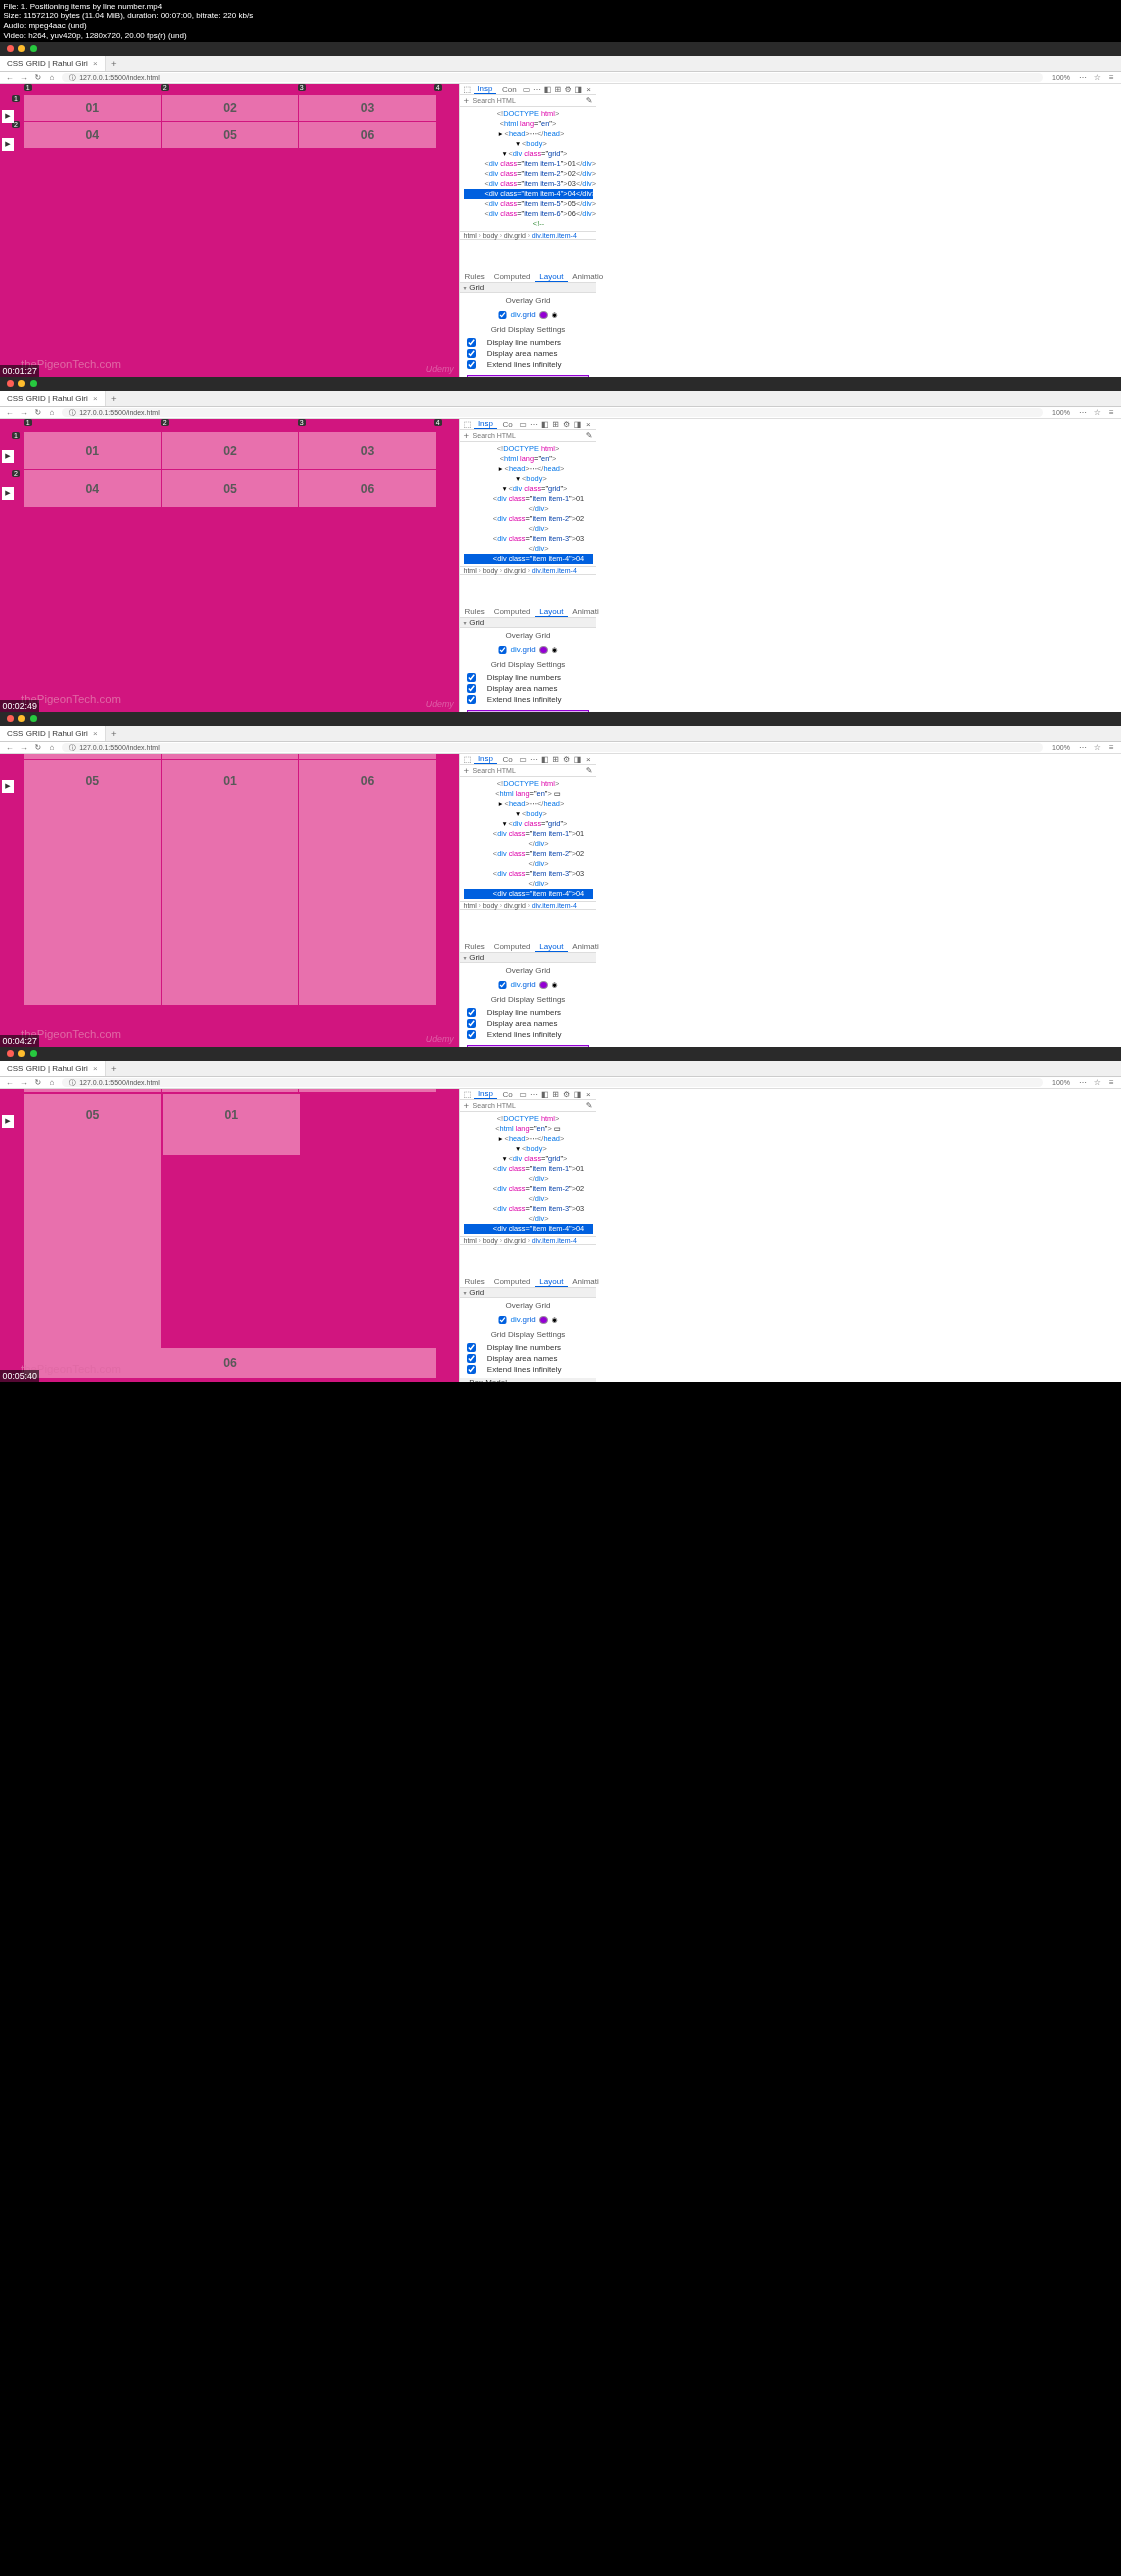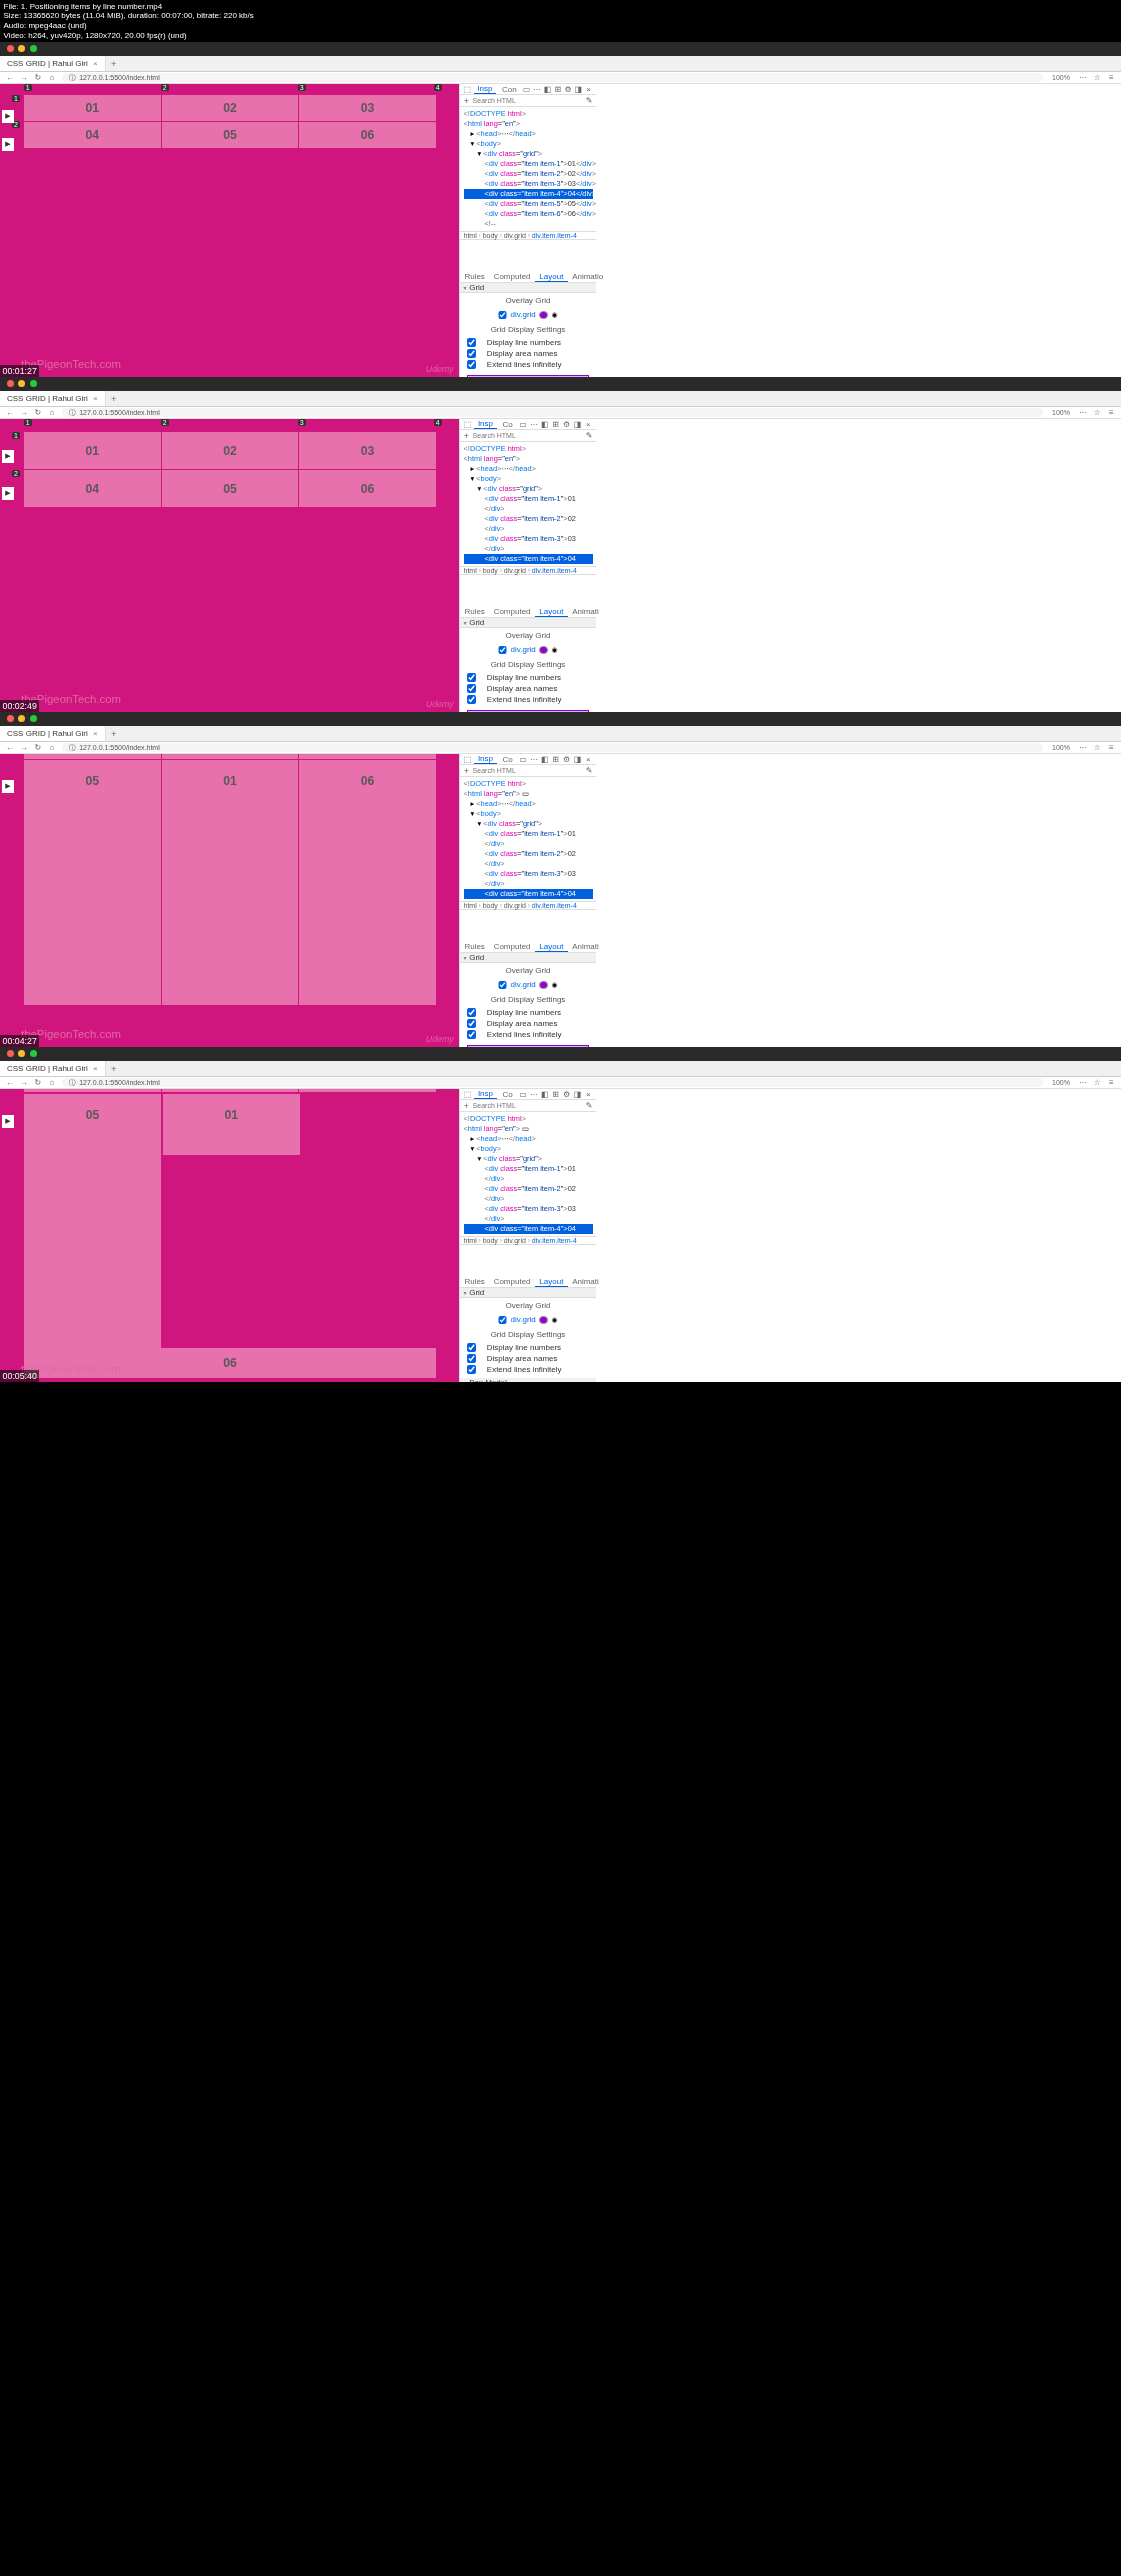--- a/index.html
+++ b/index.html
@@ -31,21 +31,21 @@
 .devtools { width: 137px; background: #fff; border-left: 0.9px solid #ddd; display: flex; flex-direction: column; font-size: 8px; }
 .dt-toolbar { height: 14px; display: flex; align-items: center; gap: 2.6px; padding: 0 3.5px; border-bottom: 0.9px solid #ddd; }
 .dt-tb-btn { width: 9.6px; height: 9.6px; font-size: 8px; color: #666; display: inline-flex; align-items: center; justify-content: center; }
 .dt-tab { padding: 0 3.5px; color: #666; height: 100%; display: flex; align-items: center; }
 .dt-tab.active { color: #0060df; border-bottom: 1.8px solid #0060df; }
 .dt-search-row { height: 14px; display: flex; align-items: center; padding: 0 3.5px; gap: 3.5px; border-bottom: 0.9px solid #ddd; }
 .dt-search-input { flex: 1; border: none; font-size: 7px; color: #999; }
 .dt-plus { font-size: 9.6px; color: #666; }
 .dt-pencil { font-size: 8px; color: #666; }
 .dom-tree { padding: 1.8px 3.5px; font-family: monospace; font-size: 7.4px; line-height: 1.35; }
-.dom-tree div { white-space: nowrap; }
+.dom-tree div { white-space: nowrap; text-align: center; }
 .tag-angle { color: #777; }
 .tag-name { color: #0074e8; }
 .attr-name { color: #dd00a9; }
 .attr-val { color: #003eaa; }
 .dom-text { color: #333; }
 .dom-sel { background: #0060df; color: #fff; }
 .dom-sel * { color: #fff !important; }
 .dom-comment { color: #388e3c; }
 .bc-bar { height: 12.3px; border-top: 0.9px solid #ddd; border-bottom: 0.9px solid #ddd; display: flex; align-items: center; font-size: 7px; padding: 0 3.5px; gap: 1.8px; color: #555; }
 .bc-sep { color: #aaa; }
@@ -72,21 +72,21 @@
 .bm-border { background: #fff3c4; padding: 7px 10.5px; }
 .bm-padding { background: #b3d4b3; padding: 7px 12.3px; }
 .bm-content { background: #87b8e6; padding: 1.8px 3.5px; font-size: 7px; white-space: nowrap; }
 .bm-label { position: absolute; top: 0.9px; left: 2.6px; font-size: 6.1px; }
 </style>
 </head>
 <body>
 
 <div class="video-info">
   <div>File: 1. Positioning items by line number.mp4</div>
-  <div>Size: 13365620 bytes (11.04 MiB), duration: 00:07:00, bitrate: 220 kb/s</div>
+  <div>Size: 11572120 bytes (11.04 MiB), duration: 00:07:00, bitrate: 220 kb/s</div>
   <div>Audio: mpeg4aac (und)</div>
   <div>Video: h264, yuv420p, 1280x720, 20.00 fps(r) (und)</div>
 </div>
 
 <div class="frame" style="height:335px;">
   <div class="mac-titlebar">
     <div class="mac-dot mac-red"></div>
     <div class="mac-dot mac-yellow"></div>
     <div class="mac-dot mac-green"></div>
   </div>

